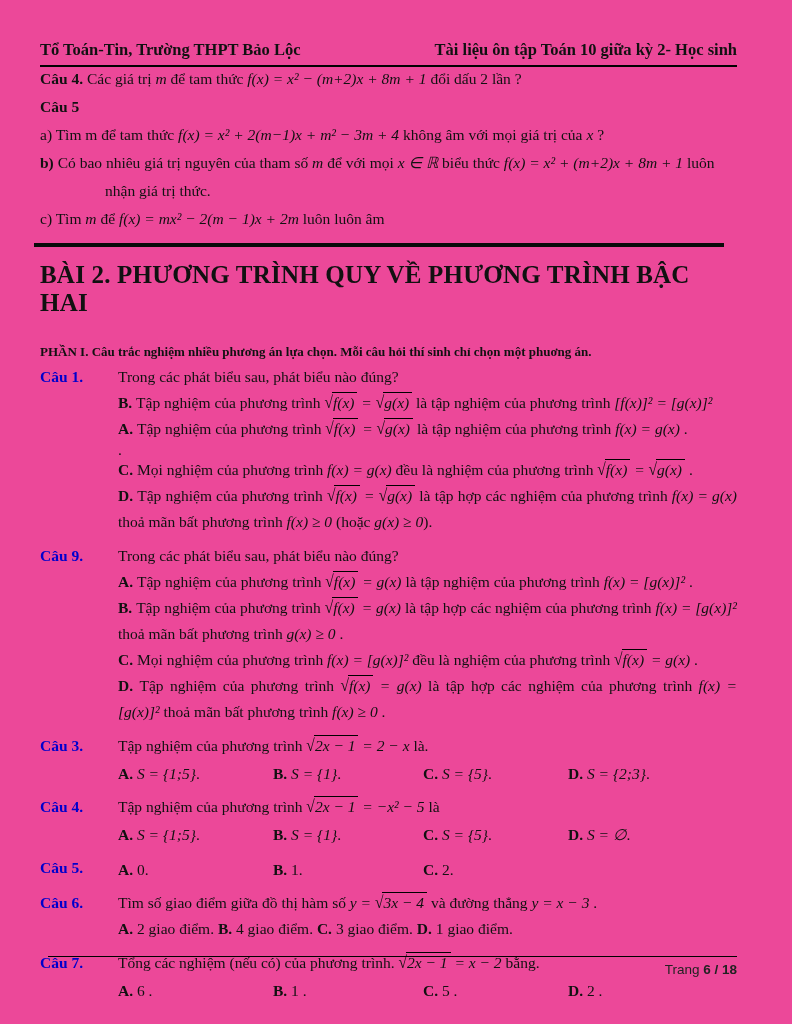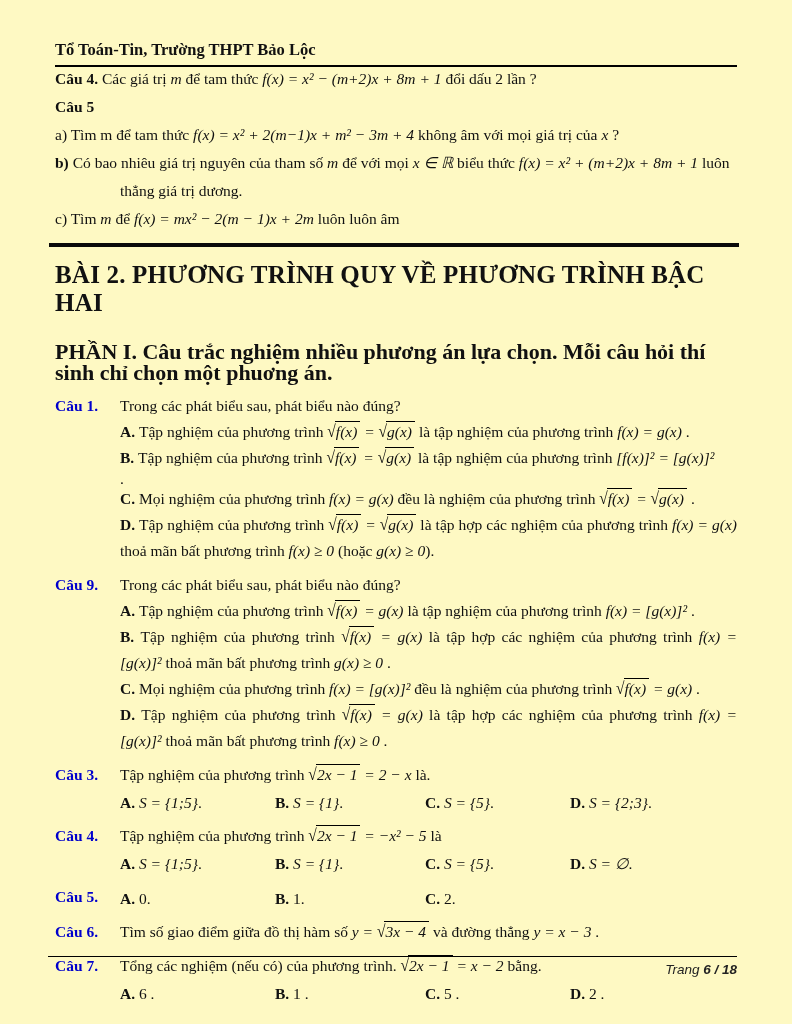--- a/index.html
+++ b/index.html
@@ -1,21 +1,21 @@
 <!DOCTYPE html>
 <html><head>
 <meta charset="utf-8">
 <style>
   html,body{margin:0;padding:0;background:#e8e8e8;}
   .page{
     position:relative;
     width:792px;height:1024px;
-    background:#fef9c3;
+    background:#ec4899;
     box-sizing:border-box;
-    padding:40px 55px 0 55px;
+    padding:40px 55px 0 40px;
     font-family:"Liberation Serif", serif;
     color:#111;
     font-size:15.5px;
     overflow:hidden;
   }
   
   .hdr{
     display:flex;justify-content:space-between;align-items:flex-end;
     font-weight:bold;font-size:16.5px;
     border-bottom:2px solid #000;
@@ -26,77 +26,78 @@
   .iline{margin:0 0 5px 0;line-height:23px;}
   .ind1{padding-left:65px;}
   
   .bigbar{height:4px;background:#0a0a0a;margin:13px 0 6px -6px;width:690px;}
   
   .sec-title{
     text-align:left;font-weight:bold;font-size:25px;
     margin:14px 0 24px 0;letter-spacing:.2px;
   }
   .part-heading{
-    font-weight:bold;font-size:22px;line-height:21px;
-    margin:0 0 10px 0;max-width:662px;
+    font-weight:bold;font-size:13px;line-height:21px;
+    margin:0 0 2px 0;max-width:662px;
   }
   
-  .q{display:grid;grid-template-columns:65px 1fr;margin:0 0 8px 0;}
+  .q{display:grid;grid-template-columns:65px 1fr;margin:0 0 8px 0;gap:13px;}
   .qlabel{color:#0000CC;font-weight:bold;line-height:26px;}
   .qbody{min-width:0;}
   .qline{line-height:26px;}
   .jl{text-align:justify;}
   .dotline{line-height:15px;}
   .optrow{display:grid;grid-template-columns:155px 150px 145px auto;line-height:25px;margin-top:2px;}
   .optcell{white-space:nowrap;}
   
   .bold{font-weight:bold;}
   .mi{font-style:italic;}
   
   .sqrt{white-space:nowrap;display:inline-block;}
   .rsign{font-style:normal;display:inline-block;position:relative;top:0px;transform:scaleY(1.12);transform-origin:center 70%;}
   .rad{display:inline-block;border-top:1.4px solid #000;padding:0 3px 0 1px;margin-left:-1px;font-style:italic;line-height:1.25;}
   
   .footer{
     position:absolute;left:48px;right:55px;top:956px;
     border-top:1.5px solid #000;
     padding-top:5px;text-align:right;
-    font-family:"Liberation Sans", sans-serif;font-size:13.5px;color:#222;font-style:italic;
+    font-family:"Liberation Sans", sans-serif;font-size:13.5px;color:#222;
   }
   .footer .pagenum{font-weight:bold;}
 </style>
 </head>
 <body>
 
 <div class="page">
 
   <div class="hdr">
     <span>Tổ Toán-Tin, Trường THPT Bảo Lộc</span>
+    <span>Tài liệu ôn tập Toán 10 giữa kỳ 2- Học sinh</span>
   </div>
 
   <div class="intro">
     <p class="iline"><span class="bold">Câu 4.</span><span> Các giá trị </span><span class="mi">m</span><span>  để tam thức </span><span class="mi">f(x) = x² − (m+2)x + 8m + 1</span><span>  đổi dấu 2 lần ?</span></p>
     <p class="iline"><span class="bold">Câu 5</span></p>
     <p class="iline"><span>a) Tìm m để tam thức </span><span class="mi">f(x) = x² + 2(m−1)x + m² − 3m + 4</span><span> không âm với mọi giá trị của </span><span class="mi">x</span><span> ?</span></p>
     <p class="iline"><span class="bold">b)</span><span> Có bao nhiêu giá trị nguyên của tham số </span><span class="mi">m</span><span>  để với mọi </span><span class="mi">x ∈ ℝ</span><span>  biểu thức </span><span class="mi">f(x) = x² + (m+2)x + 8m + 1</span><span>  luôn</span></p>
-    <p class="iline ind1"><span>thẳng giá trị dương.</span></p>
+    <p class="iline ind1"><span>nhận giá trị thức.</span></p>
     <p class="iline"><span>c) Tìm </span><span class="mi">m</span><span>  để </span><span class="mi">f(x) = mx² − 2(m − 1)x + 2m</span><span>  luôn luôn âm</span></p>
   </div>
 
   <div class="bigbar"></div>
 
   <div class="sec-title">BÀI 2. PHƯƠNG TRÌNH QUY VỀ PHƯƠNG TRÌNH BẬC HAI</div>
   <div class="part-heading">PHẦN I. Câu trắc nghiệm nhiều phương án lựa chọn. Mỗi câu hỏi thí sinh chỉ chọn một phuơng án.</div>
 
   <div class="q">
     <div class="qlabel">Câu 1.</div>
     <div class="qbody">
       <div class="qline"><span>Trong các phát biểu sau, phát biểu nào đúng?</span></div>
+      <div class="qline jl"><span class="bold">B. </span><span>Tập nghiệm của phương trình </span><span class="sqrt"><span class="rsign">√</span><span class="rad">f(x)</span></span><span class="mi"> = </span><span class="sqrt"><span class="rsign">√</span><span class="rad">g(x)</span></span><span>  là tập nghiệm của phương trình  </span><span class="mi">[f(x)]² = [g(x)]²</span></div>
       <div class="qline jl"><span class="bold">A. </span><span>Tập nghiệm của phương trình </span><span class="sqrt"><span class="rsign">√</span><span class="rad">f(x)</span></span><span class="mi"> = </span><span class="sqrt"><span class="rsign">√</span><span class="rad">g(x)</span></span><span>  là tập nghiệm của phương trình  </span><span class="mi">f(x) = g(x)</span><span> .</span></div>
-      <div class="qline jl"><span class="bold">B. </span><span>Tập nghiệm của phương trình </span><span class="sqrt"><span class="rsign">√</span><span class="rad">f(x)</span></span><span class="mi"> = </span><span class="sqrt"><span class="rsign">√</span><span class="rad">g(x)</span></span><span>  là tập nghiệm của phương trình  </span><span class="mi">[f(x)]² = [g(x)]²</span></div>
       <div class="qline dotline"><span>.</span></div>
       <div class="qline jl"><span class="bold">C. </span><span>Mọi nghiệm của phương trình  </span><span class="mi">f(x) = g(x)</span><span>  đều là nghiệm của phương trình  </span><span class="sqrt"><span class="rsign">√</span><span class="rad">f(x)</span></span><span class="mi"> = </span><span class="sqrt"><span class="rsign">√</span><span class="rad">g(x)</span></span><span> .</span></div>
       <div class="qline jl"><span class="bold">D. </span><span>Tập nghiệm của phương trình </span><span class="sqrt"><span class="rsign">√</span><span class="rad">f(x)</span></span><span class="mi"> = </span><span class="sqrt"><span class="rsign">√</span><span class="rad">g(x)</span></span><span>  là tập hợp các nghiệm của phương trình </span><span class="mi">f(x) = g(x)</span><span>  thoả mãn bất phương trình  </span><span class="mi">f(x) ≥ 0</span><span>  (hoặc  </span><span class="mi">g(x) ≥ 0</span><span>).</span></div>
     </div>
   </div>
 
   <div class="q">
     <div class="qlabel">Câu 9.</div>
     <div class="qbody">
       <div class="qline"><span>Trong các phát biểu sau, phát biểu nào đúng?</span></div>
@@ -141,20 +142,21 @@
         <div class="optcell"><span class="bold">B. </span><span>1.</span></div>
         <div class="optcell"><span class="bold">C. </span><span>2.</span></div>
       </div>
     </div>
   </div>
 
   <div class="q">
     <div class="qlabel">Câu 6.</div>
     <div class="qbody">
       <div class="qline"><span>Tìm số giao điểm giữa đồ thị hàm số  </span><span class="mi">y = </span><span class="sqrt"><span class="rsign">√</span><span class="rad">3x − 4</span></span><span>  và đường thẳng  </span><span class="mi">y = x − 3</span><span> .</span></div>
+      <div class="qline"><span class="bold">A. </span><span>2  giao điểm.  </span><span class="bold">B. </span><span>4  giao điểm. </span><span class="bold">C. </span><span>3  giao điểm. </span><span class="bold">D. </span><span>1 giao điểm.</span></div>
     </div>
   </div>
 
   <div class="q">
     <div class="qlabel">Câu 7.</div>
     <div class="qbody">
       <div class="qline"><span>Tổng các nghiệm (nếu có) của phương trình.  </span><span class="sqrt"><span class="rsign">√</span><span class="rad">2x − 1</span></span><span class="mi"> = x − 2</span><span>  bằng.</span></div>
       <div class="optrow">
         <div class="optcell"><span class="bold">A. </span><span>6 .</span></div>
         <div class="optcell"><span class="bold">B. </span><span>1 .</span></div>

